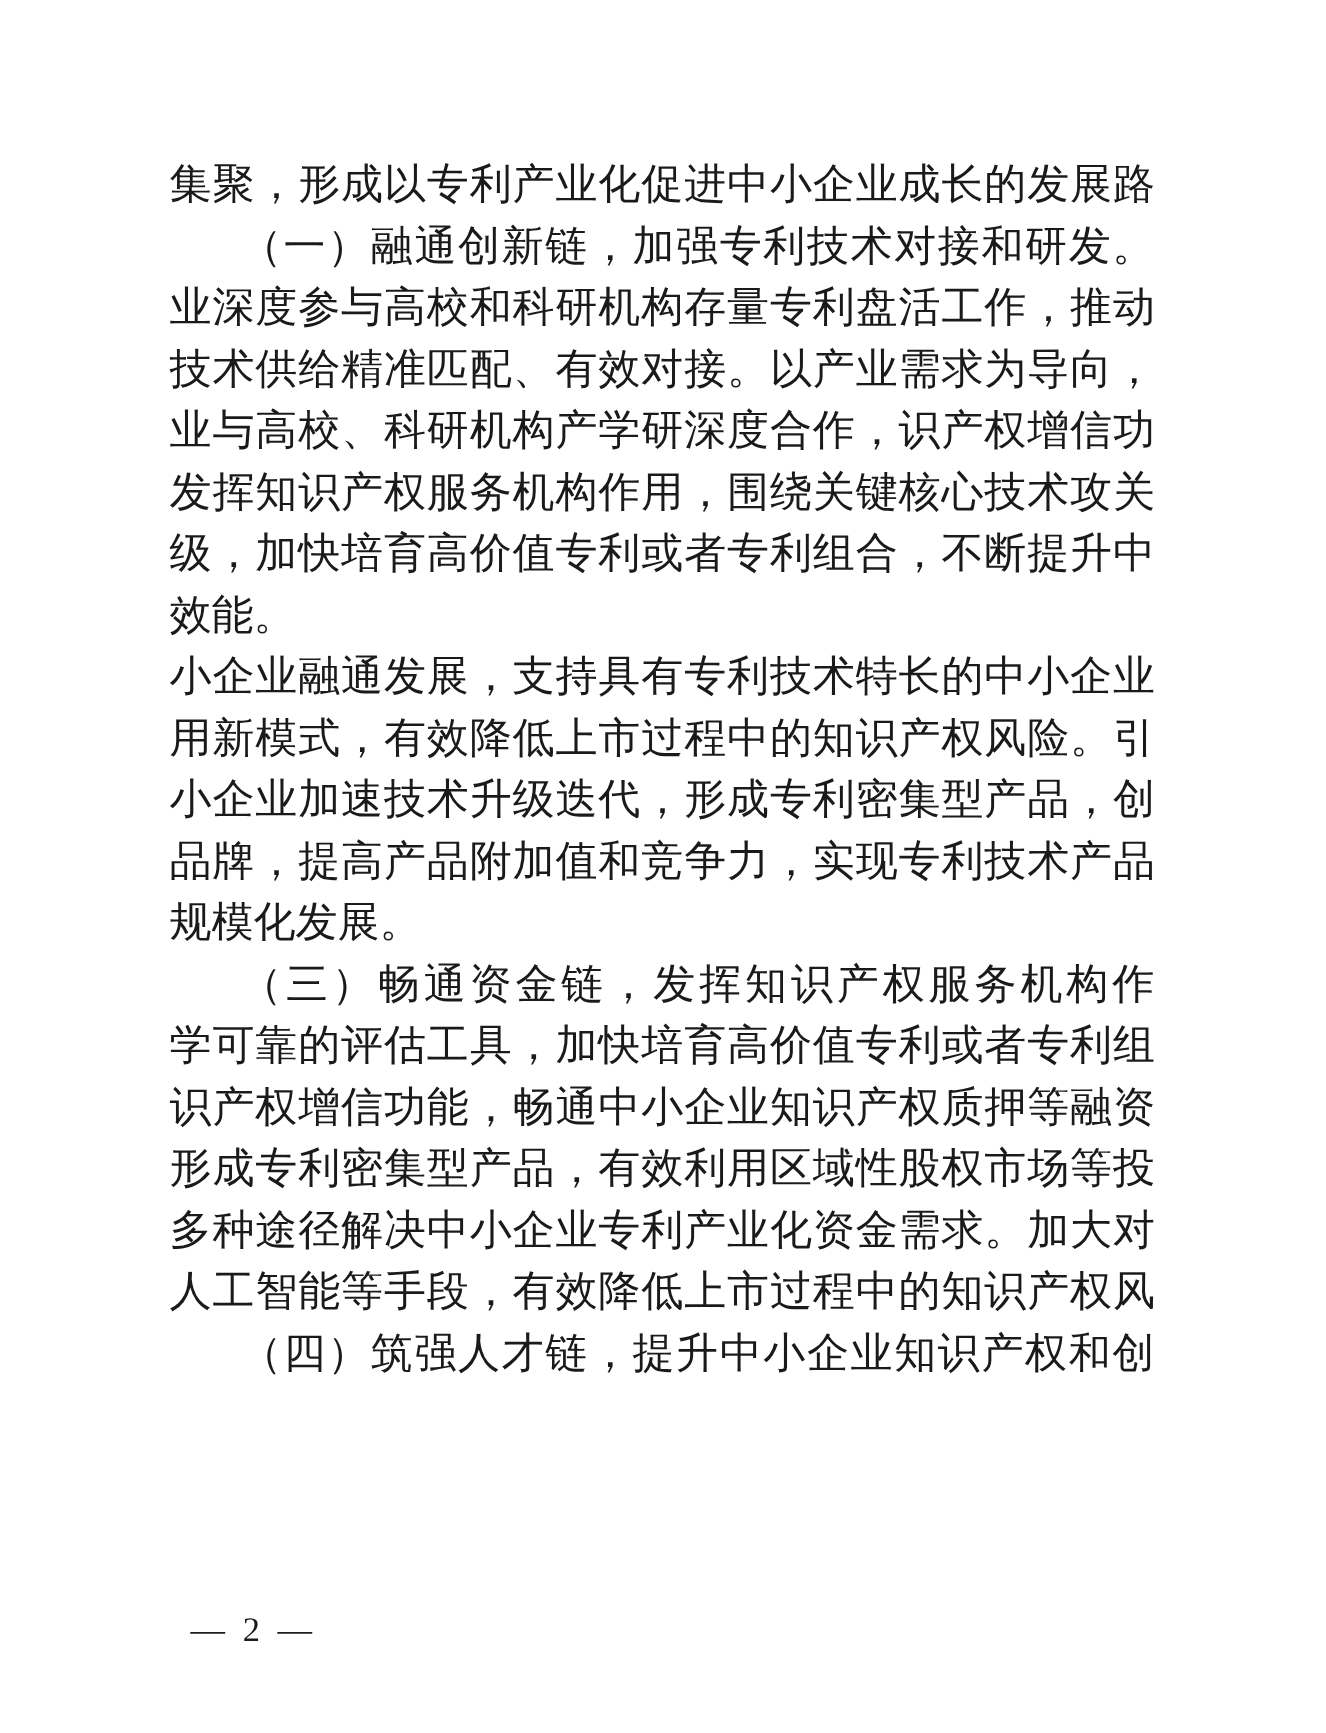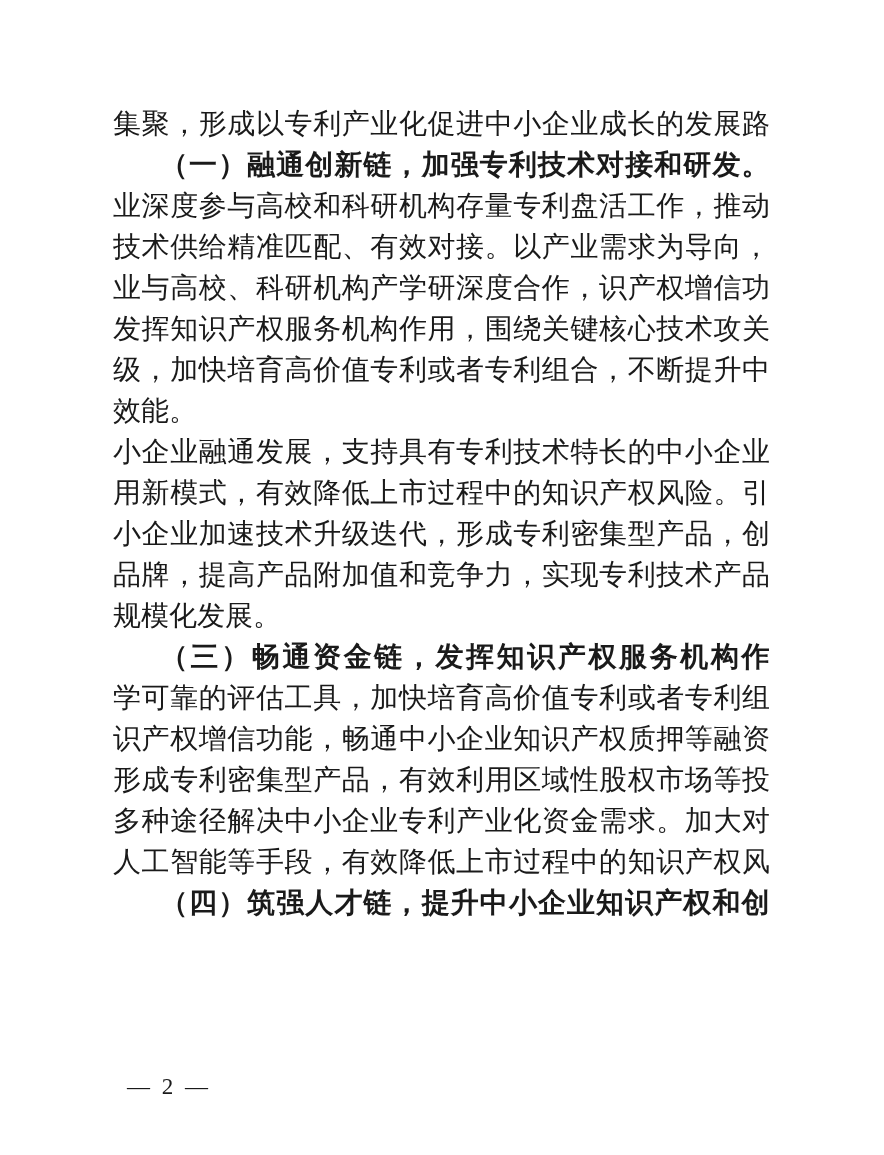--- a/index.html
+++ b/index.html
@@ -30,21 +30,21 @@
     overflow: hidden;
     white-space: normal;
   }
   .line.stretch {
     text-align-last: justify;
   }
   .line.indent {
     text-indent: 47px;
   }
   .head {
-    font-weight: 700;
+    font-weight: 400;
     letter-spacing: 0.5px;
   }
   .footer {
     position: absolute;
     left: 127px;
     top: 1072px;
     font-size: 23px;
     line-height: 30px;
     letter-spacing: 3px;
     color: #1a1a1a;

